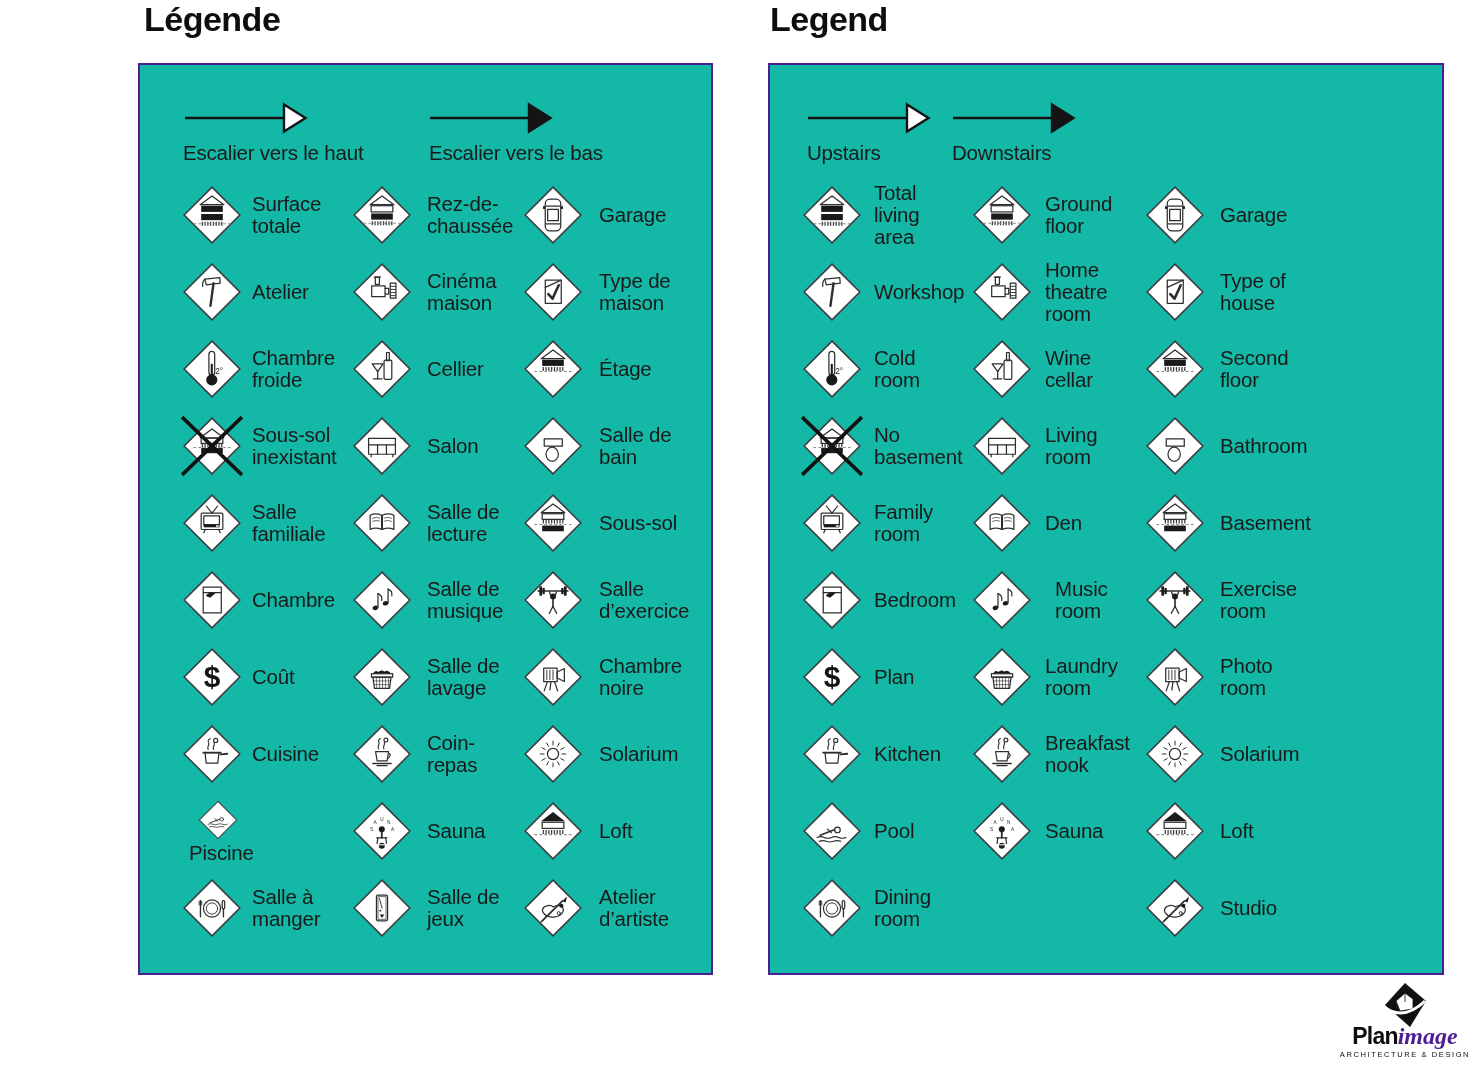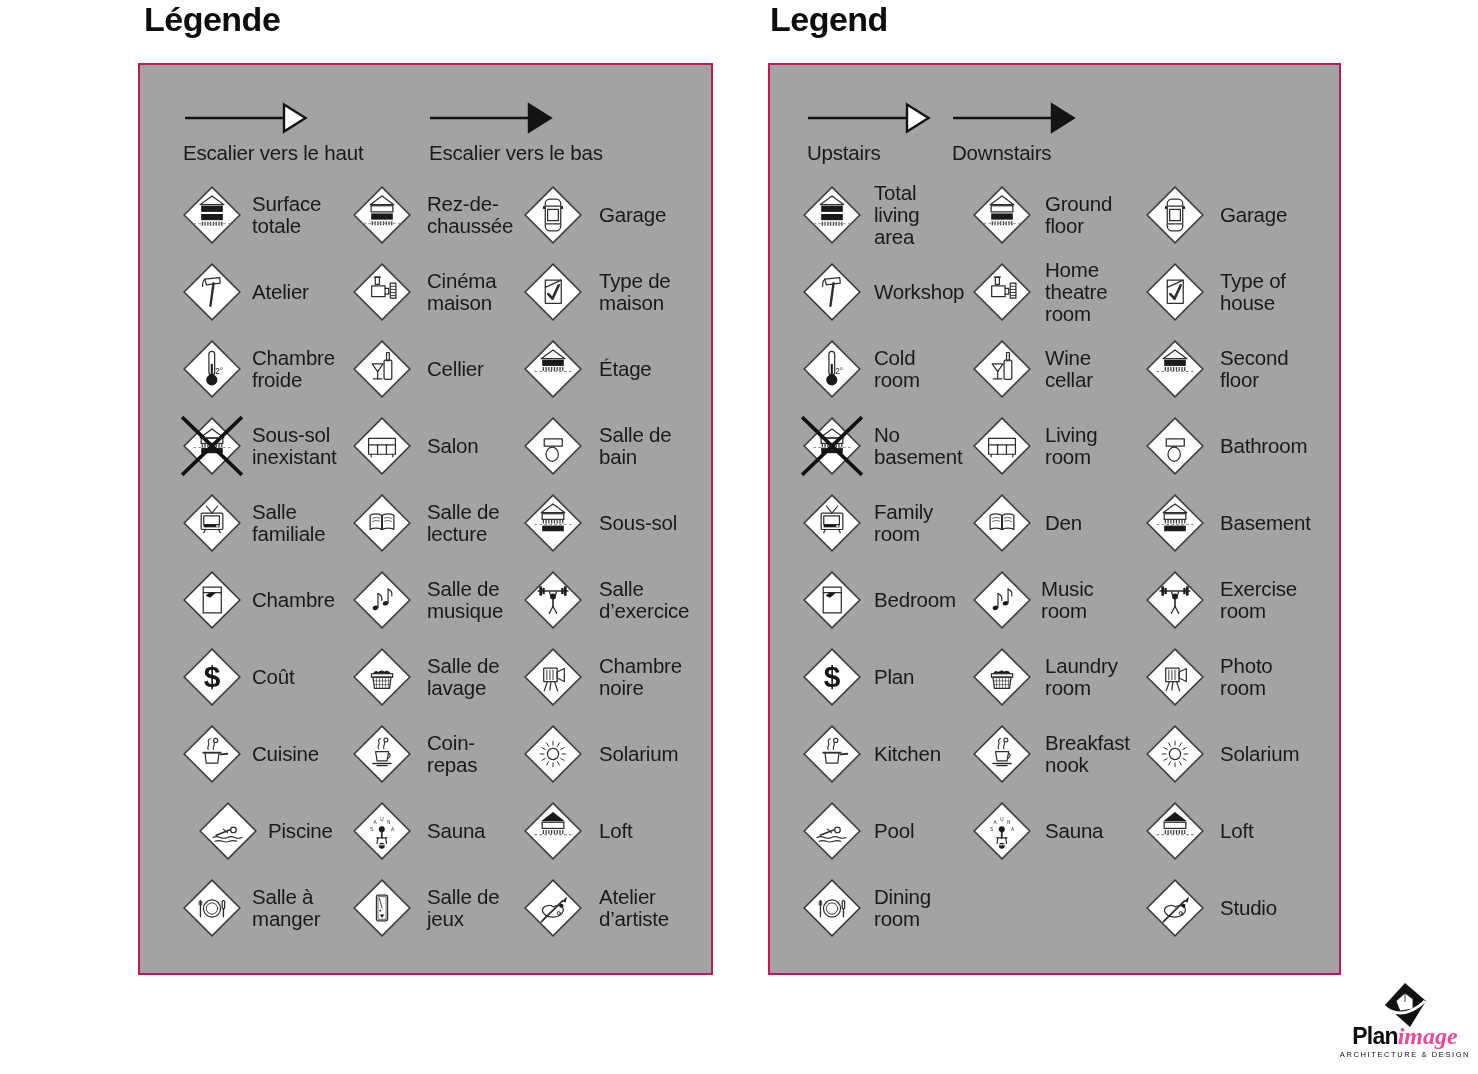--- a/index.html
+++ b/index.html
@@ -1,23 +1,23 @@
 <!DOCTYPE html>
 <html><head>
 <meta charset="utf-8">
 <style>
   html,body{margin:0;padding:0}
   body{width:1478px;height:1074px;position:relative;background:#fff;overflow:hidden;
        font-family:"Liberation Sans",sans-serif;color:#141414}
   .title{position:absolute;top:0;margin:0;font-size:34px;font-weight:800;letter-spacing:-0.5px;color:#0e0e0e}
   #title-fr{left:144px}
   #title-en{left:770px}
-  .box{position:absolute;top:63px;height:912px;border:2px solid #be185d;background:#a3a3a3;box-sizing:border-box}
+  .box{position:absolute;top:63px;height:912px;border:2px solid #4c1d95;background:#14b8a6;box-sizing:border-box}
   #box-fr{left:138px;width:575px}
-  #box-en{left:768px;width:573px}
+  #box-en{left:768px;width:676px}
   .arrow{position:absolute;top:36px;height:34px}
   .arrow-label{position:absolute;top:76px;font-size:20.5px;letter-spacing:-0.2px;white-space:nowrap;color:#1a1a1a}
   .grid{position:absolute;left:0;top:0;right:0;bottom:0}
   .cell{position:absolute;display:flex;align-items:center;height:66px}
   .cell-label{font-size:20.5px;line-height:22px;letter-spacing:-0.2px;white-space:pre-line;color:#1a1a1a}
   
   .dia{fill:#fff;stroke:#3c3c40;stroke-width:1.5}
   .st{fill:none;stroke:#2e2e31;stroke-width:1.2;stroke-linejoin:round;stroke-linecap:round}
   .stw{fill:#fff;stroke:#2e2e31;stroke-width:1.2}
   .fl{fill:#1a1a1d;stroke:none}
@@ -28,21 +28,21 @@
   .ray{stroke:#2e2e31;stroke-width:0.95}
   text.tx{font-size:8px;fill:#202020;font-family:"Liberation Sans",sans-serif}
   text.dollar{font-size:29px;font-weight:bold;fill:#141414;font-family:"Liberation Sans",sans-serif}
   text.sl{font-size:4.6px;fill:#262626;font-family:"Liberation Sans",sans-serif}
   .defs-holder{position:absolute;width:0;height:0;overflow:hidden}
   
   .logo{position:absolute;left:1338px;top:982px;width:134px;text-align:center}
   .logo-mark{display:block;margin:0 auto}
   .logo-text{line-height:20px;margin-top:-4px;white-space:nowrap}
   .lg-plan{font-weight:800;font-size:23px;letter-spacing:-0.8px;color:#0d0d0d}
-  .lg-image{font-family:"Liberation Serif",serif;font-style:italic;font-weight:700;font-size:24px;color:#ec4899}
+  .lg-image{font-family:"Liberation Serif",serif;font-style:italic;font-weight:700;font-size:24px;color:#4c1d95}
   .lg-tag{font-size:7.5px;letter-spacing:1.6px;margin-top:1px;color:#0d0d0d}
 </style>
 </head>
 <body>
 
 <svg class="defs-holder" aria-hidden="true">
   <defs>
     <symbol id="sym-total-living-area" viewBox="0 0 64 64">
       <path class="dia" d="M32 5 59 32 32 59 5 32Z"></path>
       <path class="st" d="M20.5 22 32 13.5 43.5 22Z"></path>
@@ -487,21 +487,21 @@
         </svg>
         <div class="cell-label" style="margin-left: 12px;">Coin-
 repas</div>
       </div>
       <div class="cell" style="left: 380px; top: 656px;">
         <svg class="dsvg" width="66" height="66" viewBox="0 0 64 64">
           <use href="#sym-solarium"></use>
         </svg>
         <div class="cell-label" style="margin-left: 13px;">Solarium</div>
       </div>
-      <div class="cell" style="left: 55px; top: 733px;">
+      <div class="cell" style="left: 42px; top: 733px; flex-direction: column;">
         <svg class="dsvg" width="66" height="66" viewBox="0 0 64 64">
           <use href="#sym-pool"></use>
         </svg>
         <div class="cell-label" style="margin-left: 7px;">Piscine</div>
       </div>
       <div class="cell" style="left: 209px; top: 733px;">
         <svg class="dsvg" width="66" height="66" viewBox="0 0 64 64">
           <use href="#sym-sauna"></use>
         </svg>
         <div class="cell-label" style="margin-left: 12px;">Sauna</div>
@@ -657,21 +657,21 @@
       <div class="cell" style="left: 29px; top: 502px;">
         <svg class="dsvg" width="66" height="66" viewBox="0 0 64 64">
           <use href="#sym-bedroom"></use>
         </svg>
         <div class="cell-label" style="margin-left: 9px;">Bedroom</div>
       </div>
       <div class="cell" style="left: 199px; top: 502px;">
         <svg class="dsvg" width="66" height="66" viewBox="0 0 64 64">
           <use href="#sym-music-room"></use>
         </svg>
-        <div class="cell-label" style="margin-left: 6px;">Music
+        <div class="cell-label" style="margin-left: 20px;">Music
 room</div>
       </div>
       <div class="cell" style="left: 372px; top: 502px;">
         <svg class="dsvg" width="66" height="66" viewBox="0 0 64 64">
           <use href="#sym-exercise-room"></use>
         </svg>
         <div class="cell-label" style="margin-left: 12px;">Exercise
 room</div>
       </div>
       <div class="cell" style="left: 29px; top: 579px;">

